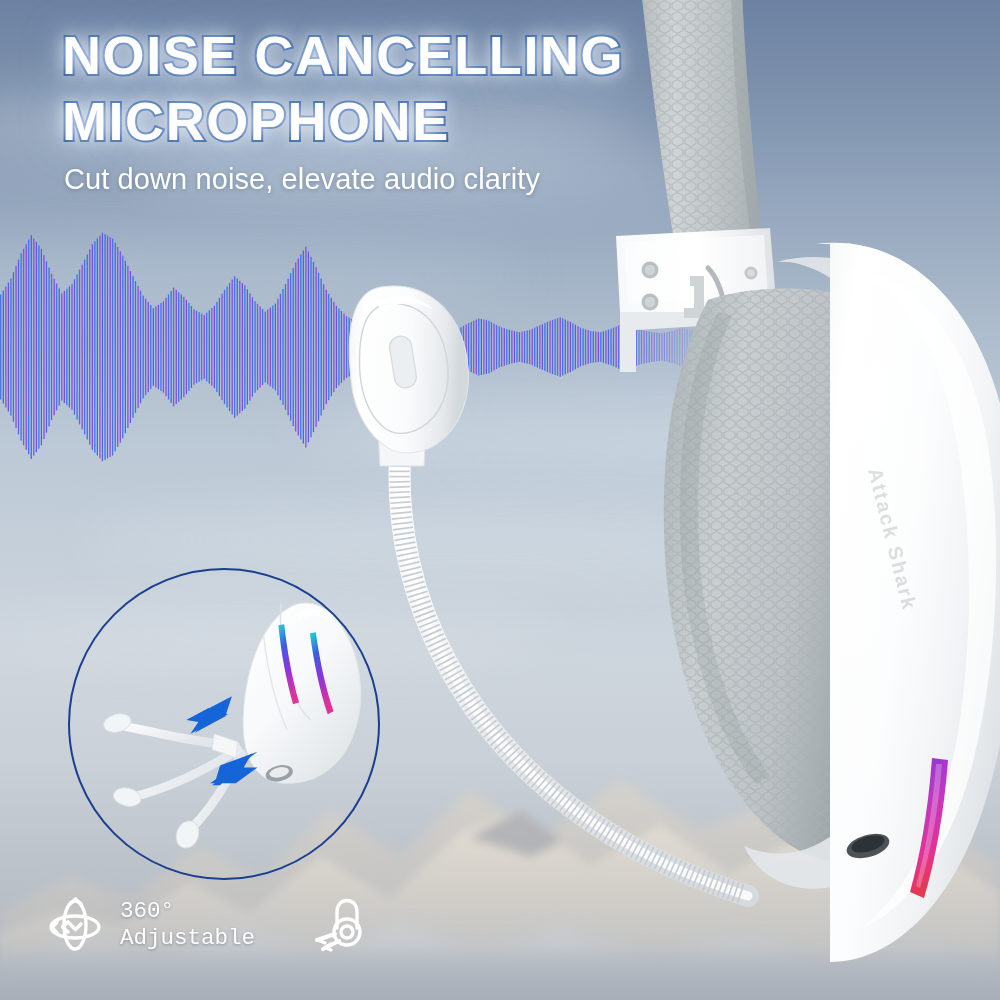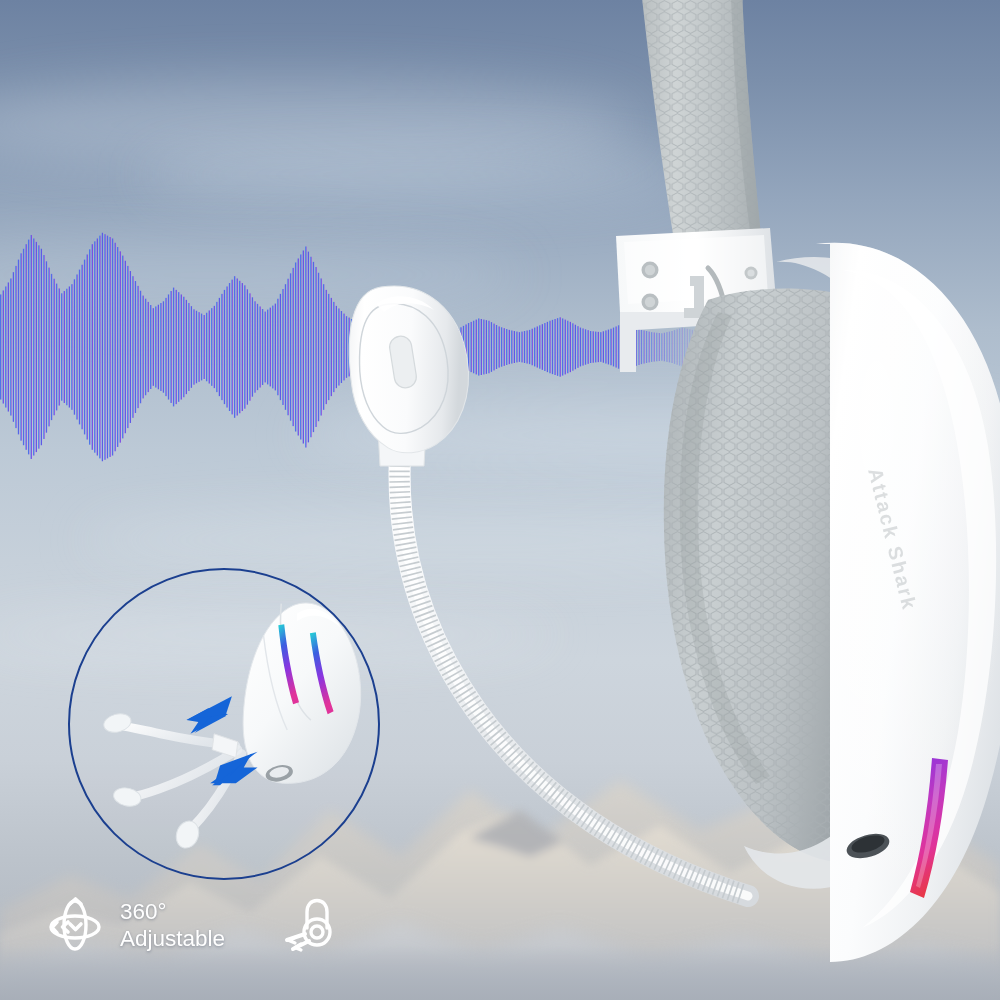--- a/index.html
+++ b/index.html
@@ -84,21 +84,21 @@
   .inset{
     position:absolute;left:68px;top:568px;width:312px;height:312px;
     border-radius:50%;
     border:2.2px solid #1b3f8f;
     overflow:hidden;
     background:rgba(255,255,255,0.035);
   }
   .inset svg{position:absolute;inset:0;width:100%;height:100%;}
 
   
-  .features{position:absolute;left:44px;bottom:44px;display:flex;align-items:flex-start;gap:58px;}
+  .features{position:absolute;left:44px;bottom:44px;display:flex;align-items:flex-start;gap:58px;font-family:Liberation Mono, monospace;}
   .feat{display:flex;align-items:center;gap:14px;}
   .feat-ico{width:62px;height:62px;flex:0 0 62px;}
   .feat-ico svg{width:100%;height:100%;display:block;}
   .feat-txt{color:#ffffff;font-size:22.5px;line-height:27px;font-weight:500;
     text-shadow:0 1px 3px rgba(40,55,80,.40);white-space:nowrap;}
   .feat-txt .l2{display:block;}
 </style>
 </head>
 <body>
 
@@ -734,20 +734,25 @@
         <path d="M160,146 L122,166 L130,154 L118,152 L140,140 Z"></path>
         <path d="M158,148 L126,165 L152,140 Z"></path>
         <path d="M118,152 L164,128 L158,146 Z"></path>
         <path d="M142,216 L184,186 L176,200 L190,200 L168,216 Z"></path>
         <path d="M144,218 L178,192 L152,218 Z"></path>
         <path d="M190,184 L146,218 L152,198 Z"></path>
       </g>
     </svg>
   </div>
 
+  <div class="head-wrap">
+    <div class="hl">NOISE  CANCELLING</div>
+    <div class="hl hl2">MICROPHONE</div>
+    <div class="sub">Cut down noise, elevate audio clarity</div>
+  </div>
 
   <div class="features">
 
     <div class="feat">
       <span class="feat-ico">
         <svg viewBox="0 0 62 62" fill="none" stroke="#ffffff" stroke-width="3.4" stroke-linecap="round" stroke-linejoin="round">
           <ellipse cx="31" cy="33" rx="24" ry="11"></ellipse>
           <ellipse cx="31" cy="31" rx="11" ry="24"></ellipse>
           <path d="M13,28 L8,33.5 L13,39" stroke-width="3.6"></path>
           <path d="M26,10 L31.5,5 L37,10" stroke-width="3.6"></path>

